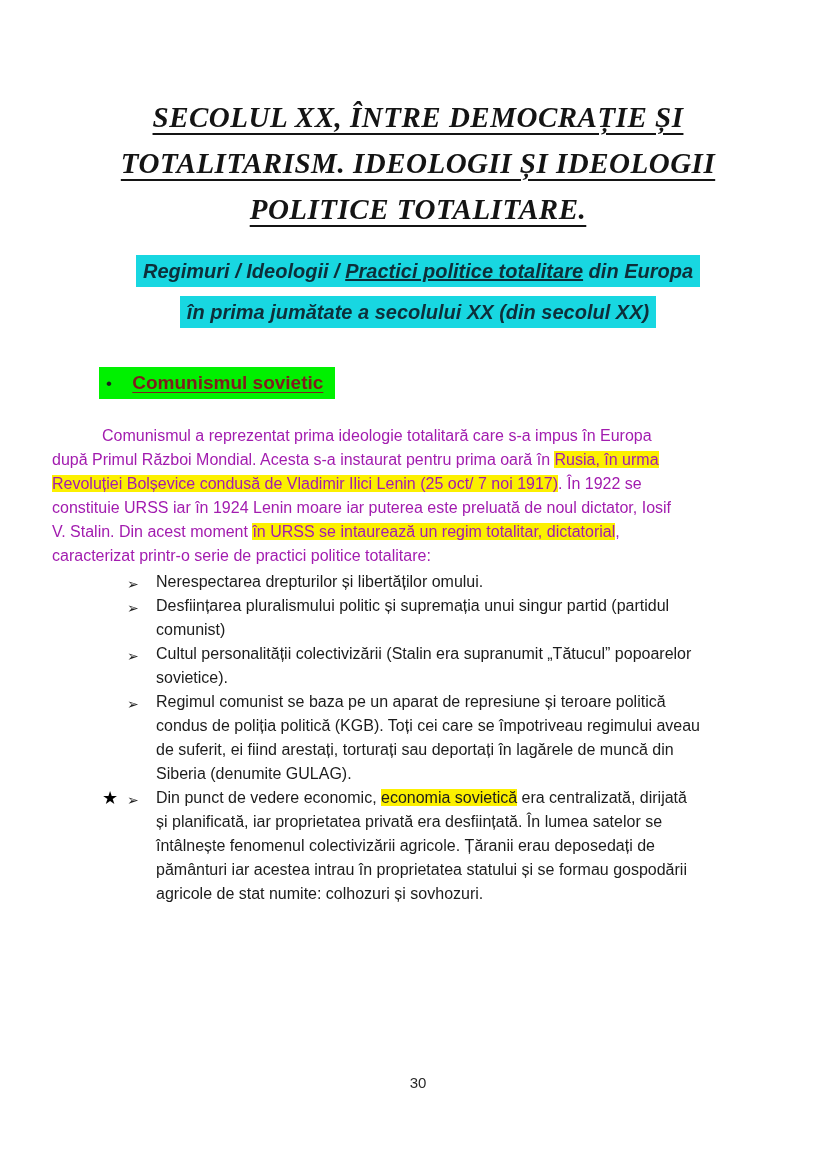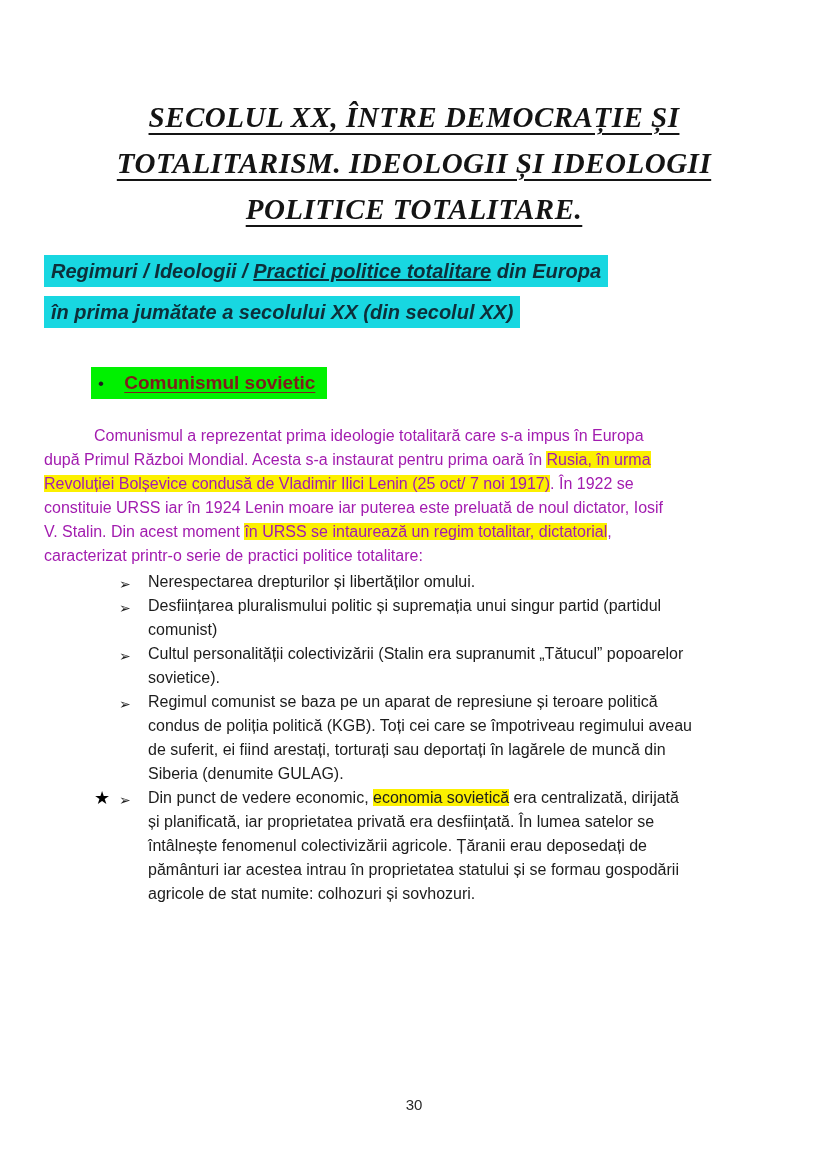--- a/index.html
+++ b/index.html
@@ -13,20 +13,21 @@
     position: relative;
     overflow: hidden;
     font-family: "Liberation Sans", sans-serif;
     color: var(--text-color, #1d1d1d);
   }
   .page {
     position: absolute;
     inset: 0;
     padding: 0 44px;
     box-sizing: border-box;
+    margin-left: 8px;
   }
   
   .doc-title {
     margin: 94px 0 0 0;
     text-align: center;
     font-family: "Liberation Serif", serif;
     font-style: italic;
     font-weight: bold;
     font-size: 29px;
     line-height: 46px;
@@ -34,20 +35,21 @@
     color: #141414;
   }
   .title-line {
     text-decoration: underline;
     text-decoration-thickness: 2px;
     text-underline-offset: 6px;
   }
   
   .subtitle {
     margin-top: 26px;
+    text-align: center;
     font-style: italic;
     font-weight: bold;
     font-size: 20px;
     line-height: 26px;
     color: #0d2f3a;
   }
   .subtitle-line { margin-bottom: 15px; }
   .hl-cyan {
     background: var(--highlight-cyan);
     padding: 5px 7px;
@@ -113,21 +115,21 @@
     top: 0;
     font-family: "DejaVu Sans", sans-serif;
     font-size: 18px;
     color: #000;
   }
   
   .page-number {
     position: absolute;
     left: 0;
     right: 0;
-    bottom: 58px;
+    bottom: 80px;
     text-align: center;
     font-size: 15px;
     color: #2a2a2a;
   }
 </style>
 </head>
 <body>
 
 <div class="page">
 

